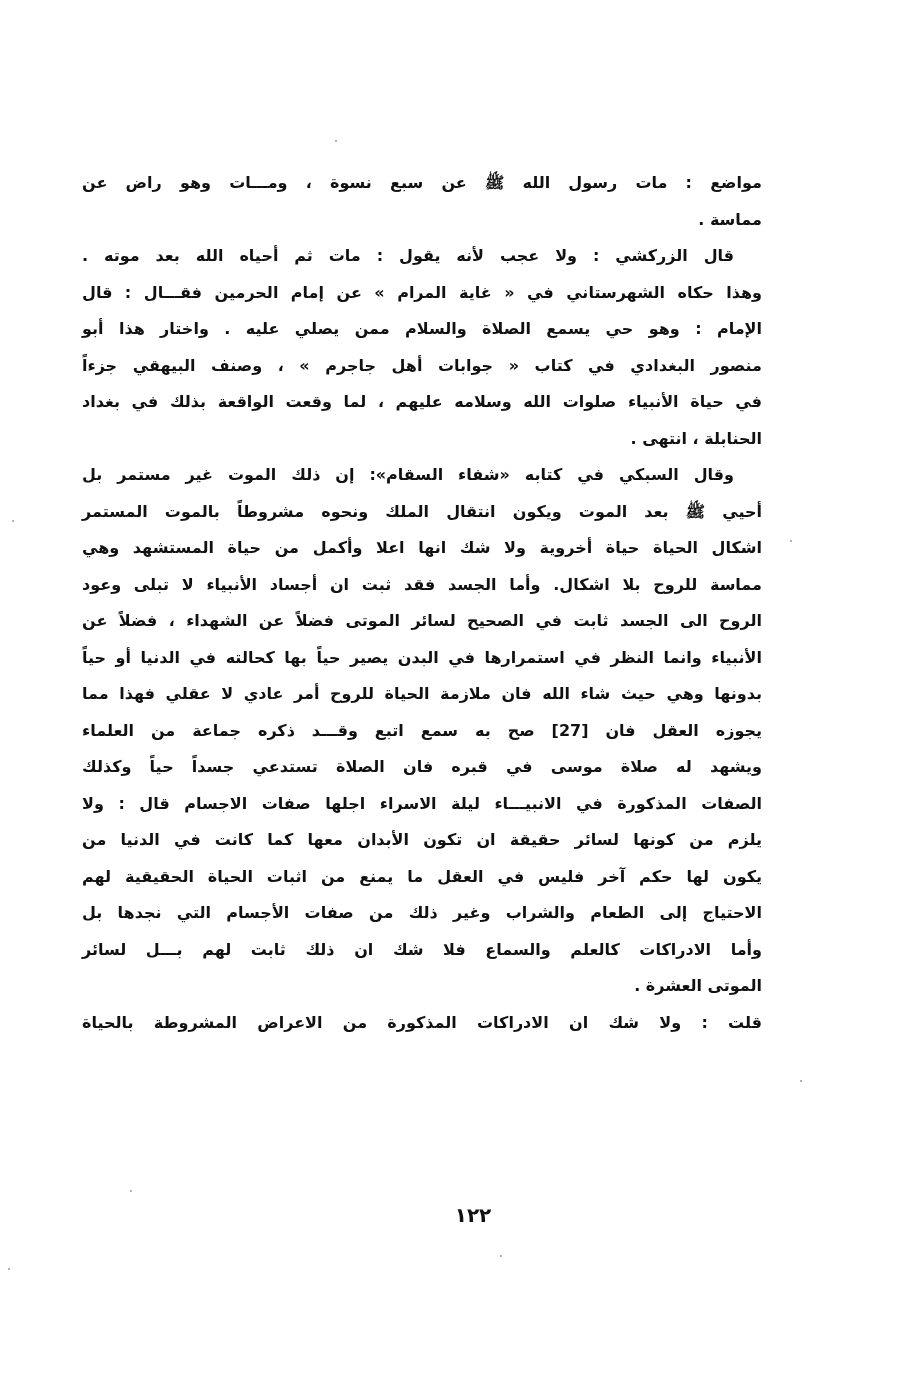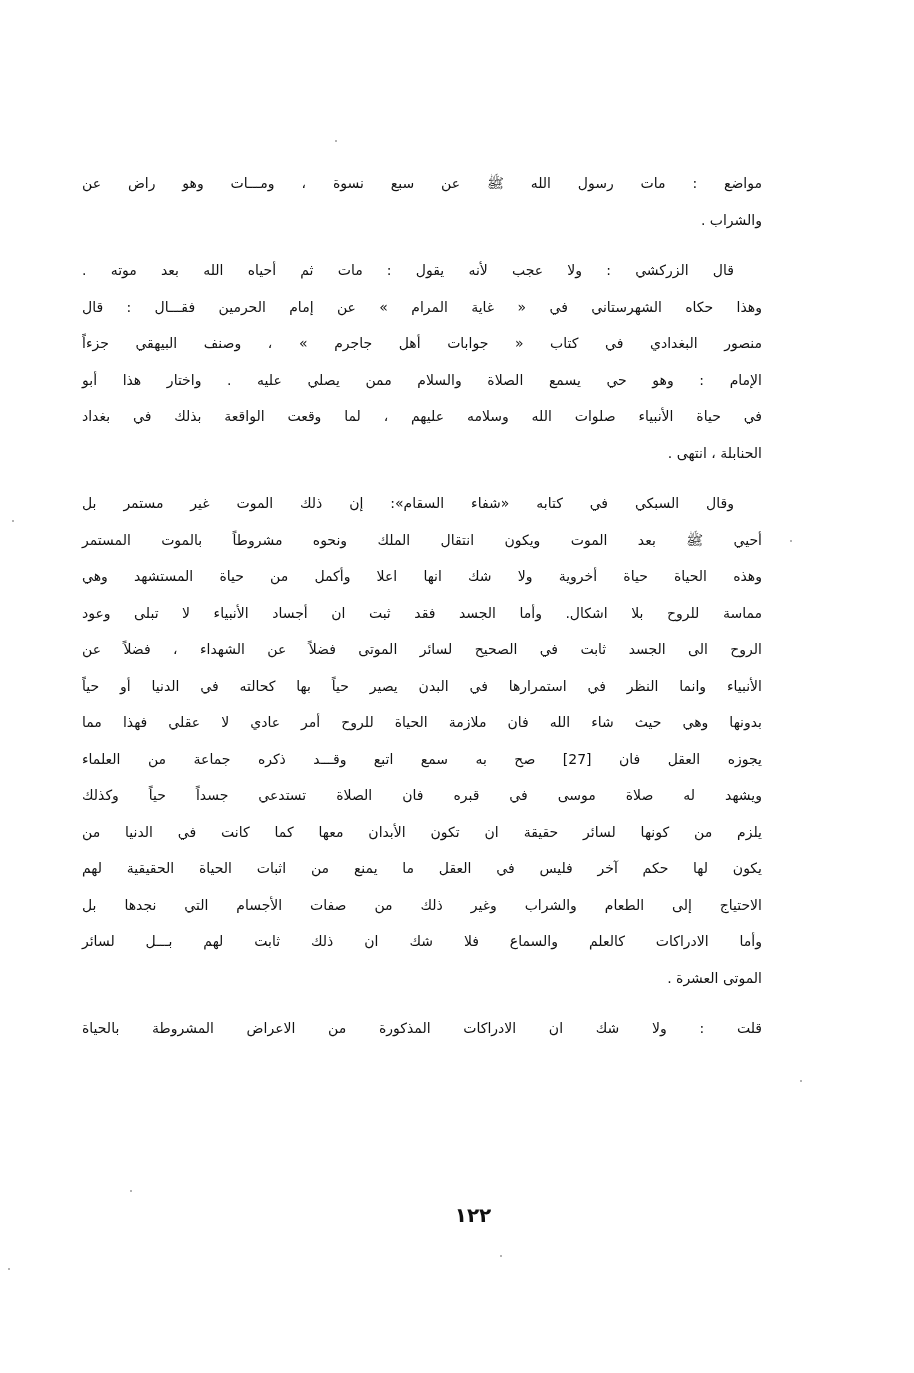--- a/index.html
+++ b/index.html
@@ -10,26 +10,26 @@
     overflow: hidden;
     font-family: "DejaVu Sans", sans-serif;
     color: #111111;
   }
   .page {
     position: absolute;
     left: 82px; top: 165px;
     width: 680px;
     direction: rtl;
     text-align: justify;
-    font-size: 14px;
-    font-weight: normal;
+    font-size: 16px;
+    font-weight: bold;
     line-height: 36.5px;
   }
   .para { margin: 0; }
-  .para.gap { margin-top: 14px; }
+  .para.gap { }
   .para.indent { text-indent: 28px; }
   .line { display: block; text-align-last: justify; white-space: nowrap; }
   .line.last { text-align-last: right; }
   .page-number {
     position: absolute;
     left: 16px; width: 914px; top: 1203px;
     text-align: center;
     direction: rtl;
     font-size: 20px;
     font-weight: bold;
@@ -40,42 +40,43 @@
     background: #9a9a9a;
     border-radius: 50%;
   }
 </style>
 </head>
 <body>
 
 <div class="page">
   <div class="para">
     <span class="line">مواضع : مات رسول الله ﷺ عن سبع نسوة ، ومـــات وهو راض عن</span>
-    <span class="line last">والشراب .</span>
+    <span class="line last">مماسة .</span>
   </div>
 
   <div class="para gap indent">
     <span class="line">قال الزركشي : ولا عجب لأنه يقول : مات ثم أحياه الله بعد موته .</span>
     <span class="line" style="text-indent:0">وهذا حكاه الشهرستاني في « غاية المرام » عن إمام الحرمين فقـــال : قال</span>
+    <span class="line" style="text-indent:0">الإمام : وهو حي يسمع الصلاة والسلام ممن يصلي عليه . واختار هذا أبو</span>
     <span class="line" style="text-indent:0">منصور البغدادي في كتاب « جوابات أهل جاجرم » ، وصنف البيهقي جزءاً</span>
-    <span class="line" style="text-indent:0">الإمام : وهو حي يسمع الصلاة والسلام ممن يصلي عليه . واختار هذا أبو</span>
     <span class="line" style="text-indent:0">في حياة الأنبياء صلوات الله وسلامه عليهم ، لما وقعت الواقعة بذلك في بغداد</span>
     <span class="line last" style="text-indent:0">الحنابلة ، انتهى .</span>
   </div>
 
   <div class="para gap indent">
     <span class="line">وقال السبكي في كتابه «شفاء السقام»: إن ذلك الموت غير مستمر بل</span>
     <span class="line" style="text-indent:0">أحيي ﷺ بعد الموت ويكون انتقال الملك ونحوه مشروطاً بالموت المستمر</span>
-    <span class="line" style="text-indent:0">وهذه الحياة حياة أخروية ولا شك انها اعلا وأكمل من حياة المستشهد وهي</span>
+    <span class="line" style="text-indent:0">اشكال الحياة حياة أخروية ولا شك انها اعلا وأكمل من حياة المستشهد وهي</span>
     <span class="line" style="text-indent:0">مماسة للروح بلا اشكال. وأما الجسد فقد ثبت ان أجساد الأنبياء لا تبلى وعود</span>
     <span class="line" style="text-indent:0">الروح الى الجسد ثابت في الصحيح لسائر الموتى فضلاً عن الشهداء ، فضلاً عن</span>
     <span class="line" style="text-indent:0">الأنبياء وانما النظر في استمرارها في البدن يصير حياً بها كحالته في الدنيا أو حياً</span>
     <span class="line" style="text-indent:0">بدونها وهي حيث شاء الله فان ملازمة الحياة للروح أمر عادي لا عقلي فهذا مما</span>
     <span class="line" style="text-indent:0">يجوزه العقل فان [27] صح به سمع اتبع وقـــد ذكره جماعة من العلماء</span>
     <span class="line" style="text-indent:0">ويشهد له صلاة موسى في قبره فان الصلاة تستدعي جسداً حياً وكذلك</span>
+    <span class="line" style="text-indent:0">الصفات المذكورة في الانبيـــاء ليلة الاسراء اجلها صفات الاجسام قال : ولا</span>
     <span class="line" style="text-indent:0">يلزم من كونها لسائر حقيقة ان تكون الأبدان معها كما كانت في الدنيا من</span>
     <span class="line" style="text-indent:0">يكون لها حكم آخر فليس في العقل ما يمنع من اثبات الحياة الحقيقية لهم</span>
     <span class="line" style="text-indent:0">الاحتياج إلى الطعام والشراب وغير ذلك من صفات الأجسام التي نجدها بل</span>
     <span class="line" style="text-indent:0">وأما الادراكات كالعلم والسماع فلا شك ان ذلك ثابت لهم بـــل لسائر</span>
     <span class="line last" style="text-indent:0">الموتى العشرة .</span>
   </div>
 
   <div class="para gap">
     <span class="line">قلت : ولا شك ان الادراكات المذكورة من الاعراض المشروطة بالحياة</span>
   </div>

